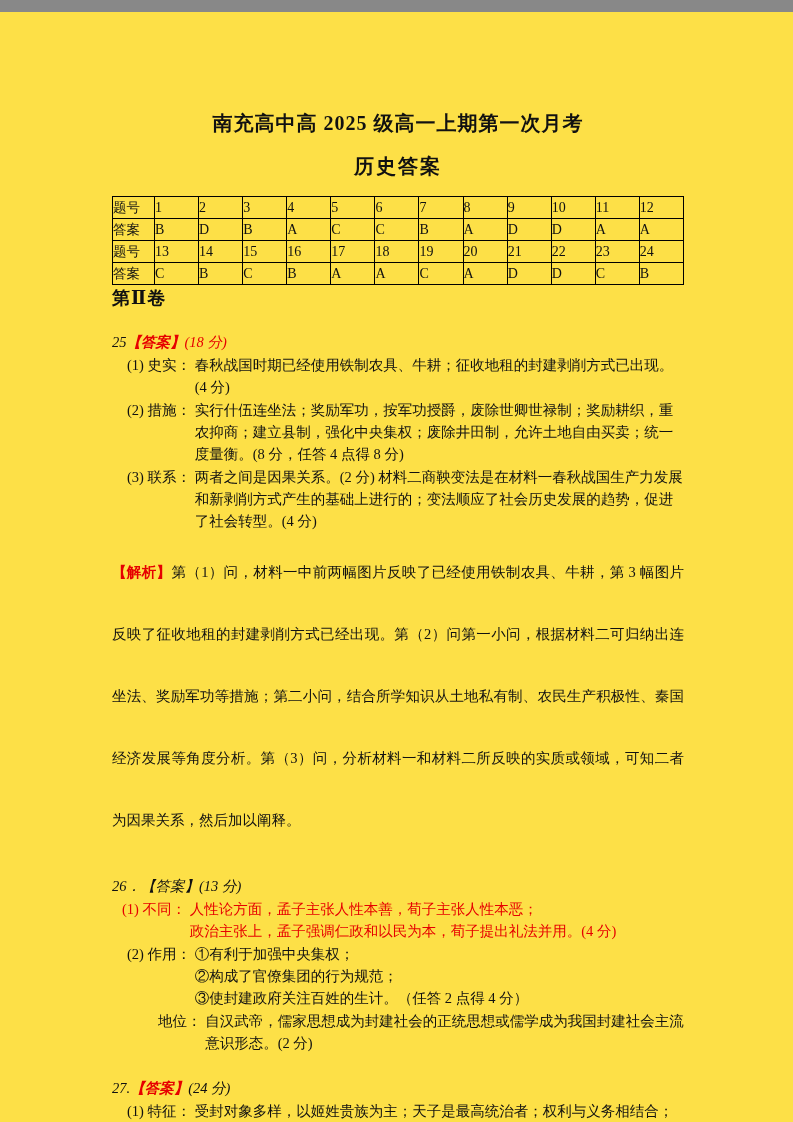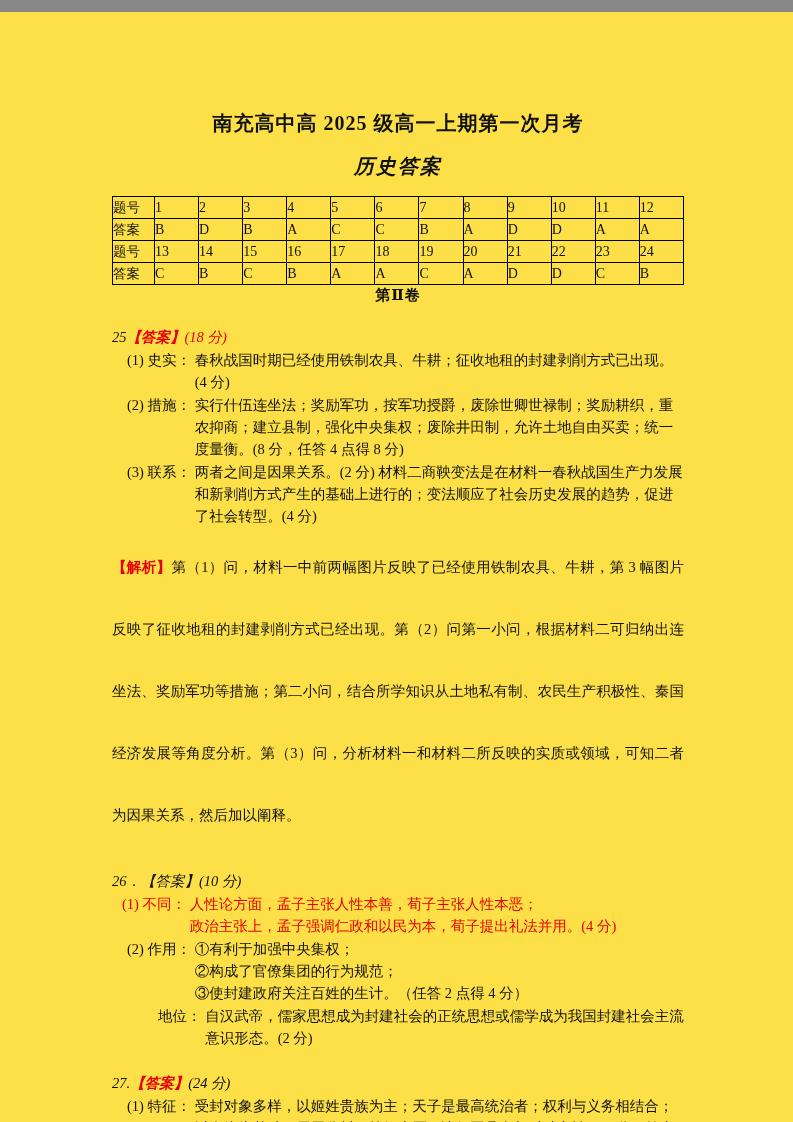--- a/index.html
+++ b/index.html
@@ -5,30 +5,30 @@
   * { margin:0; padding:0; box-sizing:border-box; }
   body { background:#888; }
   .page {
     width:793px; height:1122px; background:#fde047; margin:12px auto;
     position:relative; color:#111;
     font-family:"Liberation Serif","DejaVu Serif",serif;
   }
   .content { position:absolute; left:112px; top:98px; width:572px; }
 
   .doc-title { font-size:20px; font-weight:bold; text-align:center; letter-spacing:1px; }
-  .doc-subtitle { font-size:20px; font-weight:bold; text-align:center; margin-top:16px; letter-spacing:2px;font-style:italic; }
+  .doc-subtitle { font-size:20px; font-weight:bold; text-align:center; margin-top:16px; letter-spacing:2px; }
 
   table.answers { border-collapse:collapse; width:100%; margin-top:16px; table-layout:fixed; }
   table.answers td {
     border:1.2px solid #000; text-align:left; vertical-align:middle;
     height:22px; font-size:14px; padding:0;
   }
   table.answers td.lbl-cell { width:42px; font-size:13.5px; }
 
-  .part2 { text-align:center; font-weight:bold; font-size:15px; margin-top:1px; letter-spacing:1px; }
+  .part2 { text-align:left; font-weight:bold; font-size:18px; margin-top:1px; letter-spacing:1px; }
 
   .q { font-size:14.5px; line-height:22px; }
   .q25 { margin-top:21px; }
   .q26 { margin-top:24px; }
   .q27 { margin-top:23px; }
 
   .q-header { white-space:nowrap;font-style:italic; }
   .red { color:#e60000; }
   .tag-bold { font-weight:bold; }
 
@@ -136,21 +136,21 @@
         <span class="lbl">(3) 联系：</span>
         <span class="txt">两者之间是因果关系。(2 分) 材料二商鞅变法是在材料一春秋战国生产力发展和新剥削方式产生的基础上进行的；变法顺应了社会历史发展的趋势，促进了社会转型。(4 分)</span>
       </div>
       <div class="analysis">
         <span class="red tag">【解析】</span><span>第（1）问，材料一中前两幅图片反映了已经使用铁制农具、牛耕，第 3 幅图片反映了征收地租的封建剥削方式已经出现。第（2）问第一小问，根据材料二可归纳出连坐法、奖励军功等措施；第二小问，结合所学知识从土地私有制、农民生产积极性、秦国经济发展等角度分析。第（3）问，分析材料一和材料二所反映的实质或领域，可知二者为因果关系，然后加以阐释。</span>
       </div>
     </div>
 
     <div class="q q26">
       <div class="q-header">
-        <span>26．</span><span>【答案】</span><span>(10 分)</span>
+        <span>26．</span><span>【答案】</span><span>(13 分)</span>
       </div>
       <div class="hang red" style="padding-left:10px;">
         <span class="lbl">(1) 不同：</span>
         <span class="txt sublines">
           <div>人性论方面，孟子主张人性本善，荀子主张人性本恶；</div>
           <div>政治主张上，孟子强调仁政和以民为本，荀子提出礼法并用。(4 分)</div>
         </span>
       </div>
       <div class="hang">
         <span class="lbl">(2) 作用：</span>

